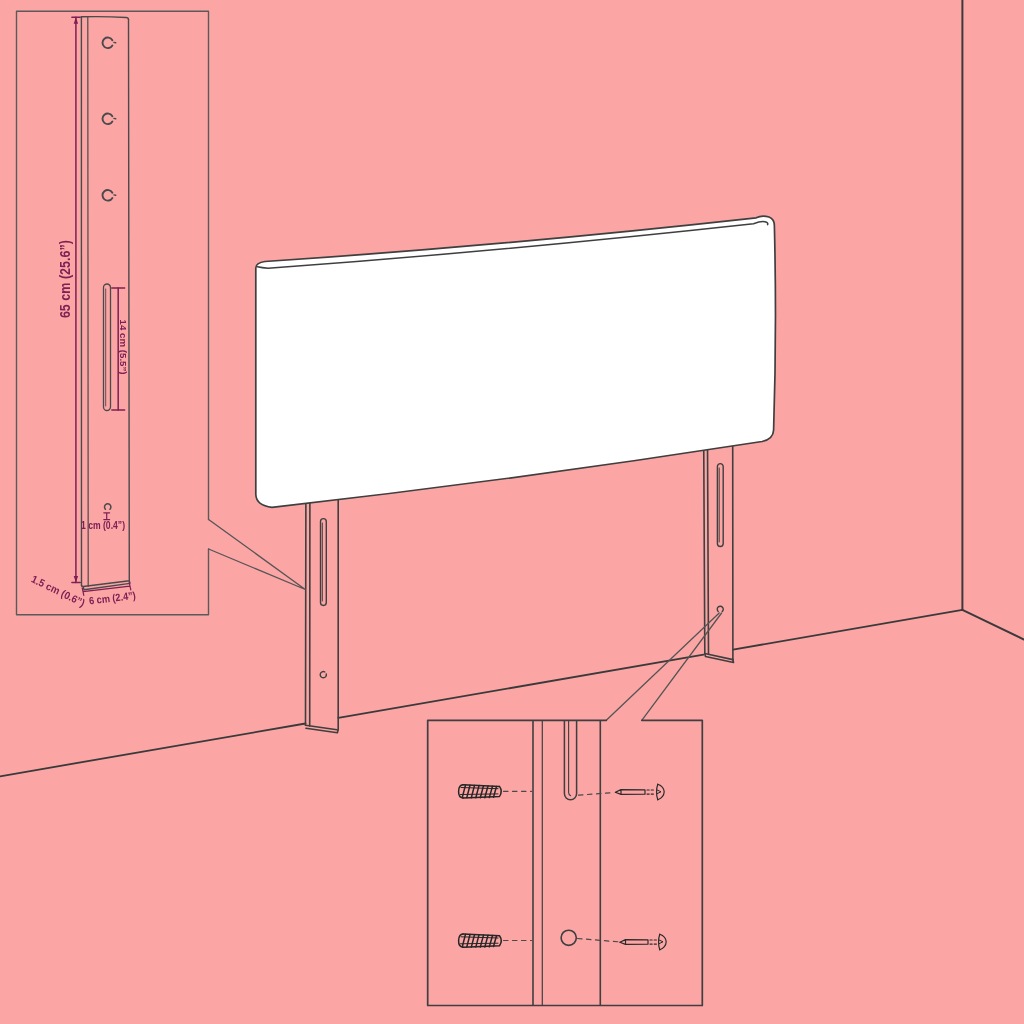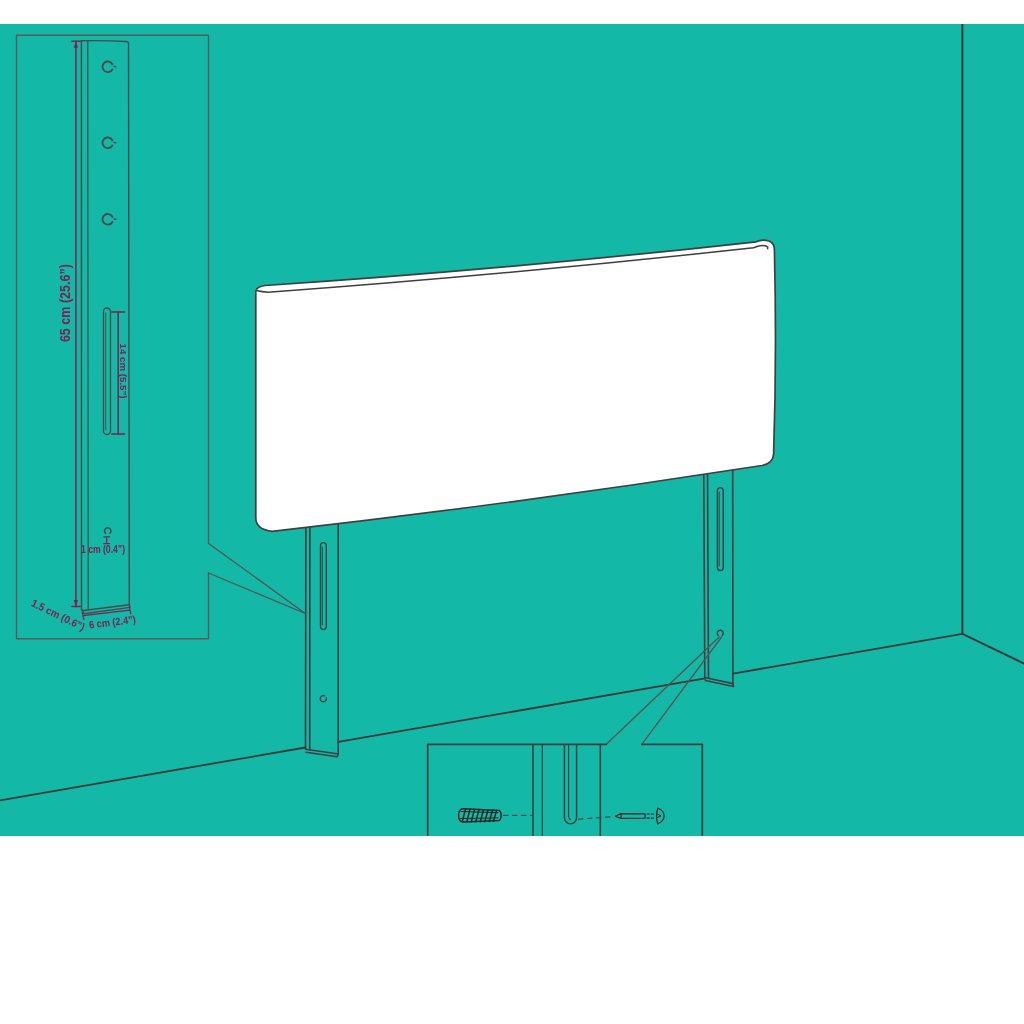--- a/index.html
+++ b/index.html
@@ -1,16 +1,16 @@
 <!DOCTYPE html>
 <html><head>
 <meta charset="utf-8">
 <style>
   html,body{margin:0;padding:0;background:#ffffff;}
-  .page{width:1024px;height:812px;position:relative;background:#14b8a6;overflow:hidden;margin-top:24px;}
+  .page{width:1024px;height:1024px;position:relative;background:#fca5a5;overflow:hidden;}
   svg{position:absolute;top:0;left:0;}
   text{font-family:"Liberation Sans",sans-serif;font-weight:bold;fill:#7d2053;}
 </style>
 </head>
 <body>
 <div class="page">
 <svg width="1024" height="1024" viewBox="0 0 1024 1024" fill="none" stroke-linecap="round" stroke-linejoin="round">
 
 <path d="M962.4,0 L962.4,609.9" stroke="#3a3a3a" stroke-width="2"></path>
 

